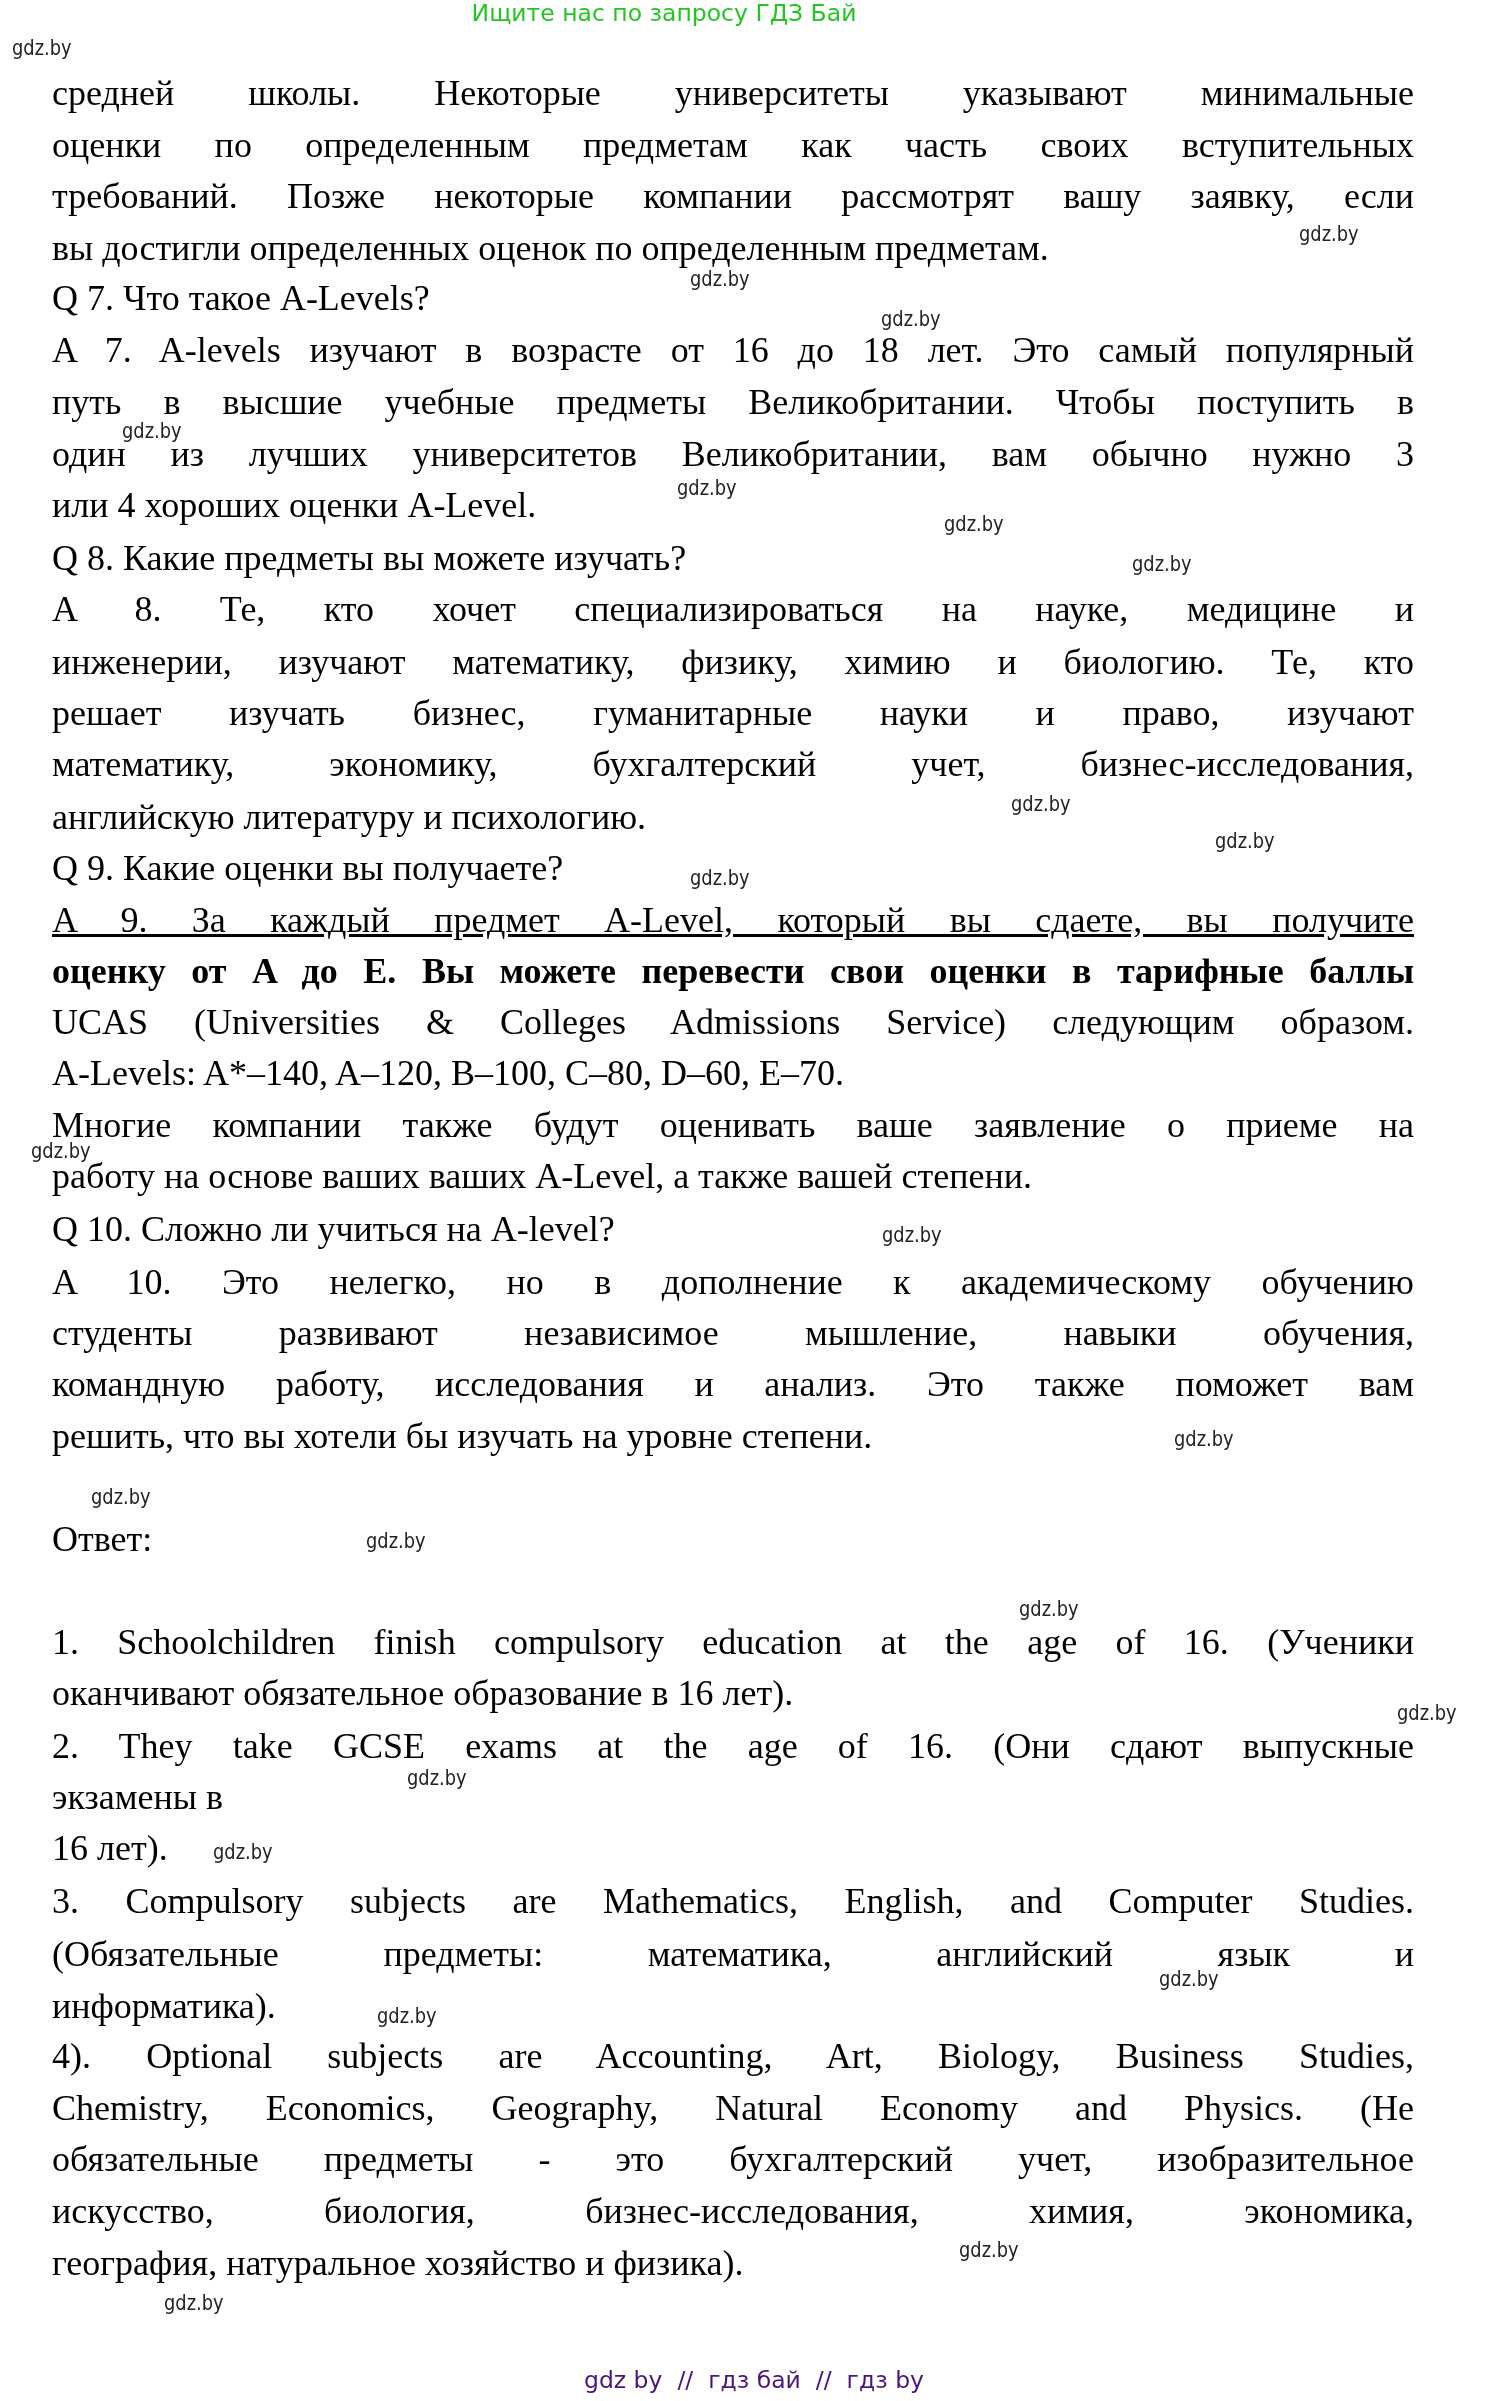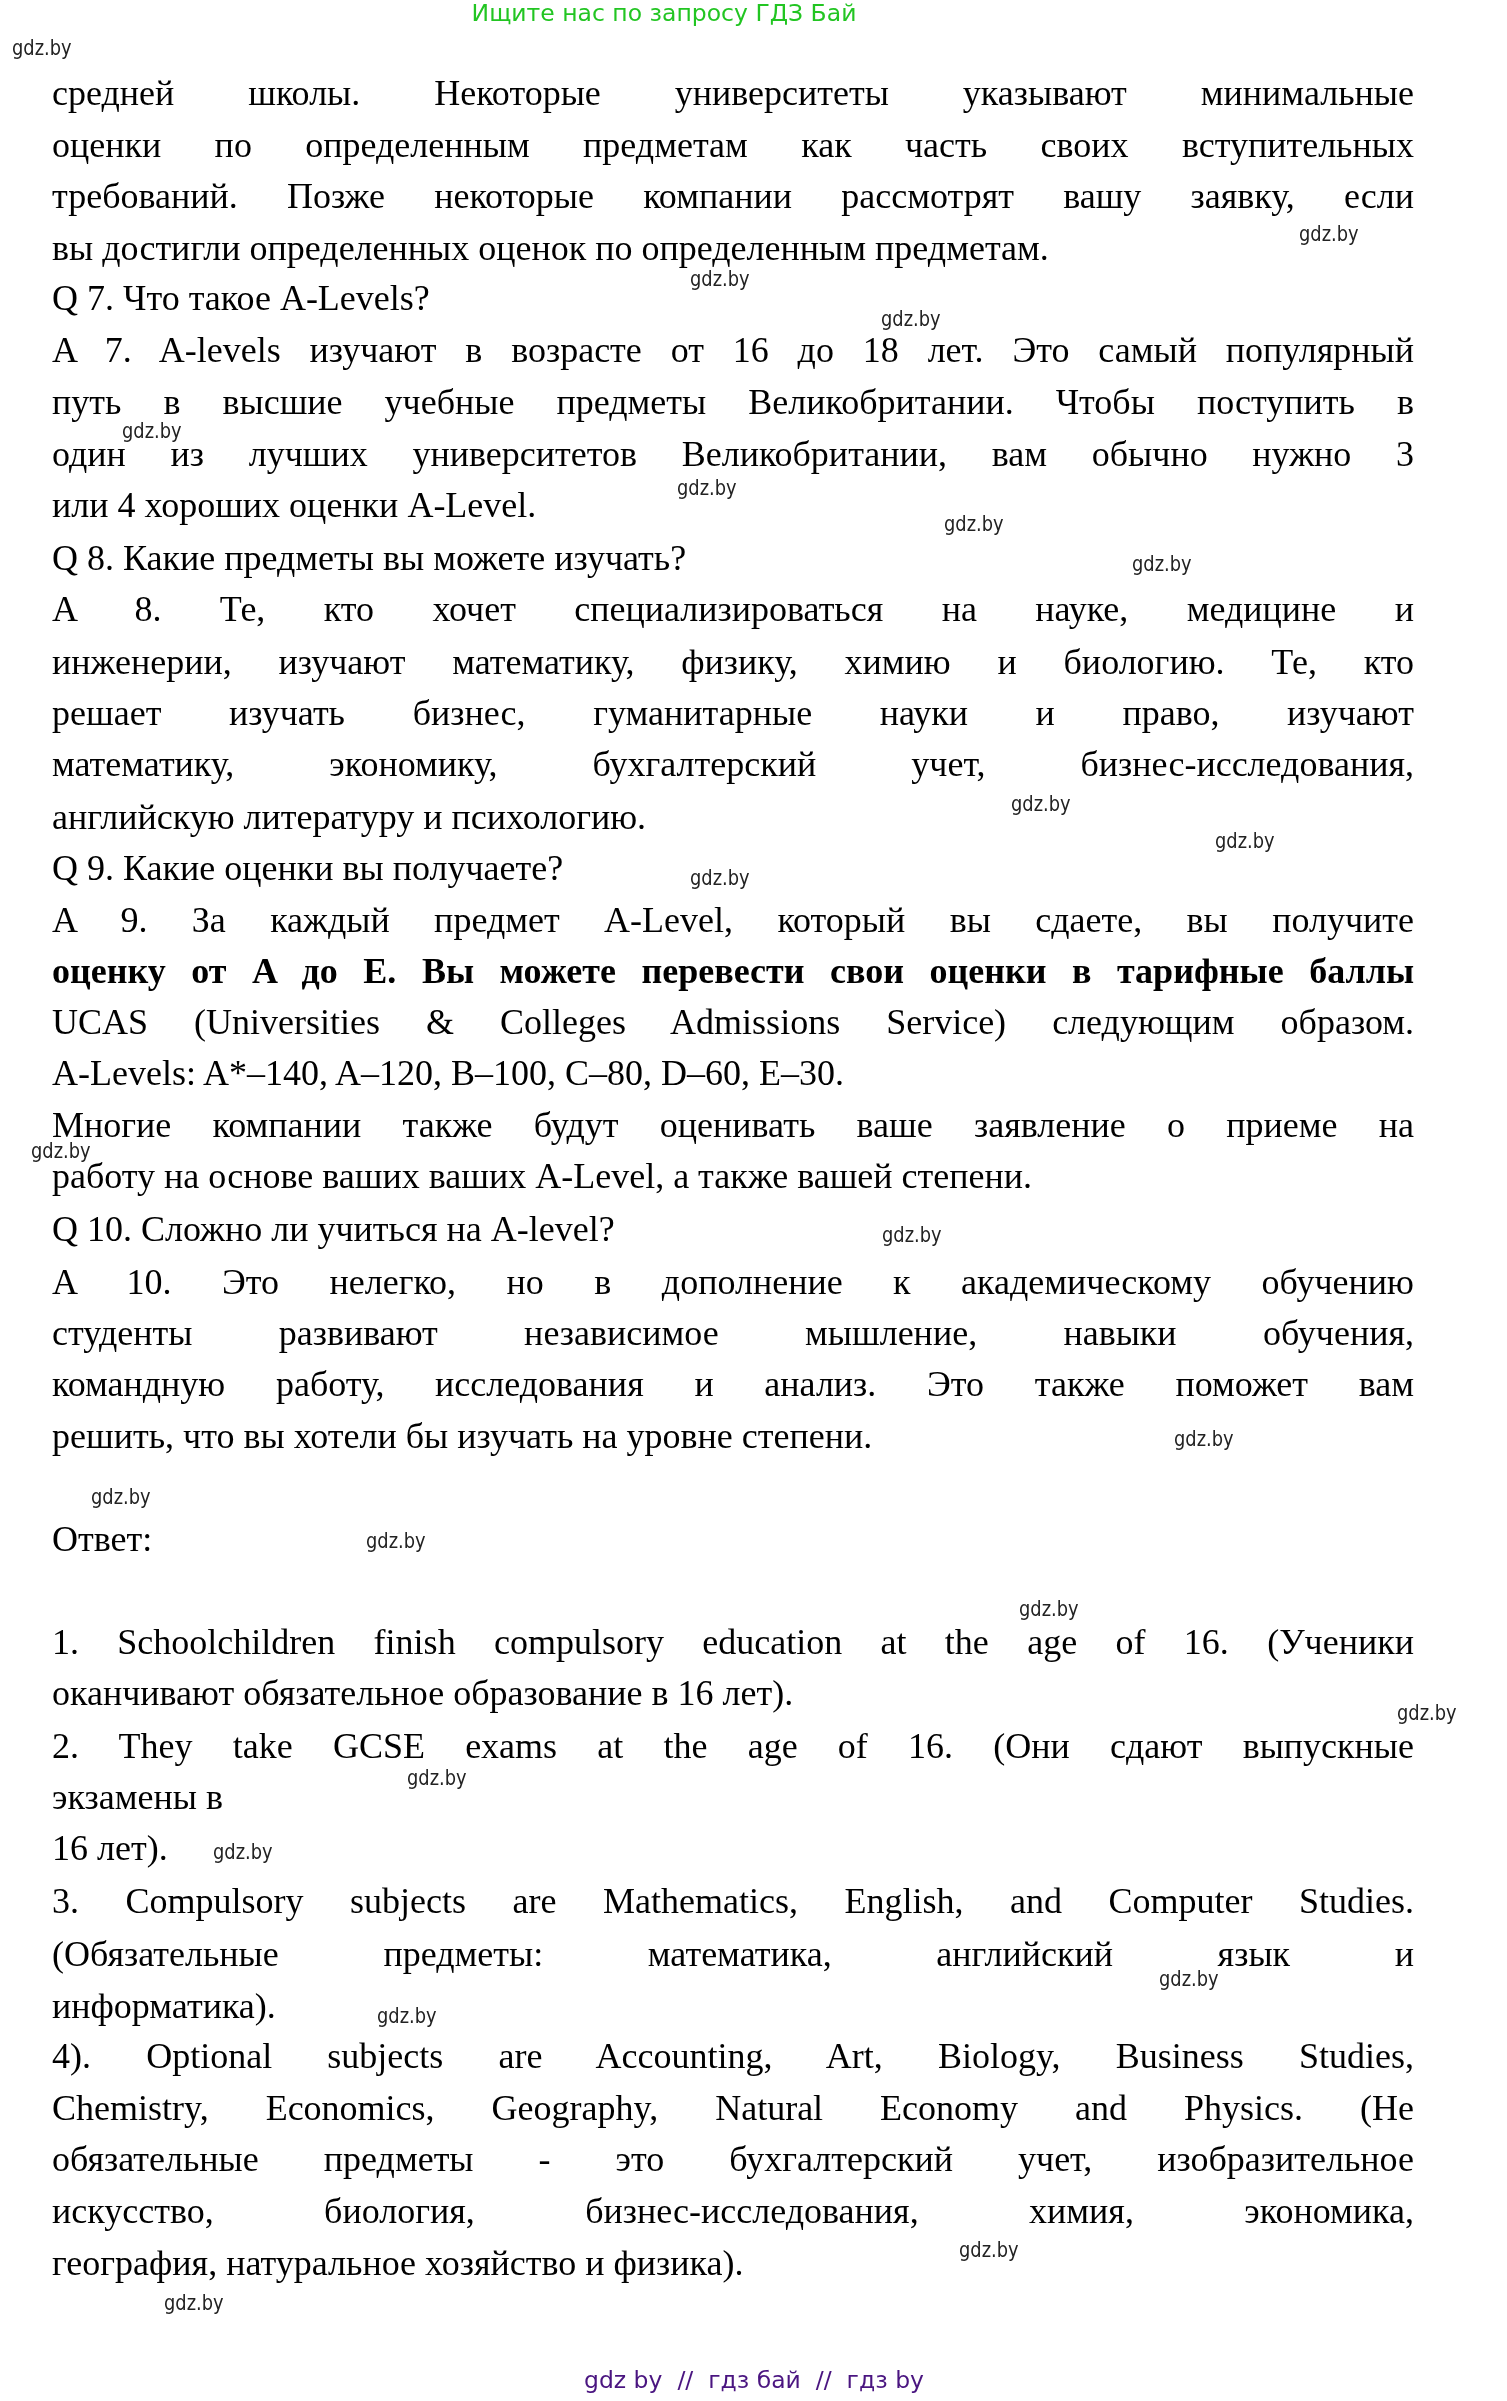--- a/index.html
+++ b/index.html
@@ -41,24 +41,24 @@
     <div class="line j" style="top: 376px;">путь в высшие учебные предметы Великобритании. Чтобы поступить в</div>
     <div class="line j" style="top: 428px;">один из лучших университетов Великобритании, вам обычно нужно 3</div>
     <div class="line" style="top: 479px;">или 4 хороших оценки A-Level.</div>
     <div class="line" style="top: 532px;">Q 8. Какие предметы вы можете изучать?</div>
     <div class="line j" style="top: 583px;">A 8. Те, кто хочет специализироваться на науке, медицине и</div>
     <div class="line j" style="top: 636px;">инженерии, изучают математику, физику, химию и биологию. Те, кто</div>
     <div class="line j" style="top: 687px;">решает изучать бизнес, гуманитарные науки и право, изучают</div>
     <div class="line j" style="top: 738px;">математику, экономику, бухгалтерский учет, бизнес-исследования,</div>
     <div class="line" style="top: 791px;">английскую литературу и психологию.</div>
     <div class="line" style="top: 842px;">Q 9. Какие оценки вы получаете?</div>
-    <div class="line j" style="top: 894px;">A 9. За каждый предмет A-Level, который вы сдаете, вы получите</div>
+    <div class="line j" style="top: 894px; text-decoration: underline;">A 9. За каждый предмет A-Level, который вы сдаете, вы получите</div>
     <div class="line j" style="top: 945px; font-weight: bold;">оценку от A до E. Вы можете перевести свои оценки в тарифные баллы</div>
     <div class="line j" style="top: 996px;">UCAS (Universities &amp; Colleges Admissions Service) следующим образом.</div>
-    <div class="line" style="top: 1047px;">A-Levels: A*–140, A–120, B–100, C–80, D–60, E–30.</div>
+    <div class="line" style="top: 1047px;">A-Levels: A*–140, A–120, B–100, C–80, D–60, E–70.</div>
     <div class="line j" style="top: 1099px;">Многие компании также будут оценивать ваше заявление о приеме на</div>
     <div class="line" style="top: 1150px;">работу на основе ваших ваших A-Level, а также вашей степени.</div>
     <div class="line" style="top: 1203px;">Q 10. Сложно ли учиться на A-level?</div>
     <div class="line j" style="top: 1256px;">A 10. Это нелегко, но в дополнение к академическому обучению</div>
     <div class="line j" style="top: 1307px;">студенты развивают независимое мышление, навыки обучения,</div>
     <div class="line j" style="top: 1358px;">командную работу, исследования и анализ. Это также поможет вам</div>
     <div class="line" style="top: 1410px;">решить, что вы хотели бы изучать на уровне степени.</div>
     <div class="line" style="top: 1513px;">Ответ:</div>
     <div class="line j" style="top: 1616px;">1. Schoolchildren finish compulsory education at the age of 16. (Ученики</div>
     <div class="line" style="top: 1667px;">оканчивают обязательное образование в 16 лет).</div>

